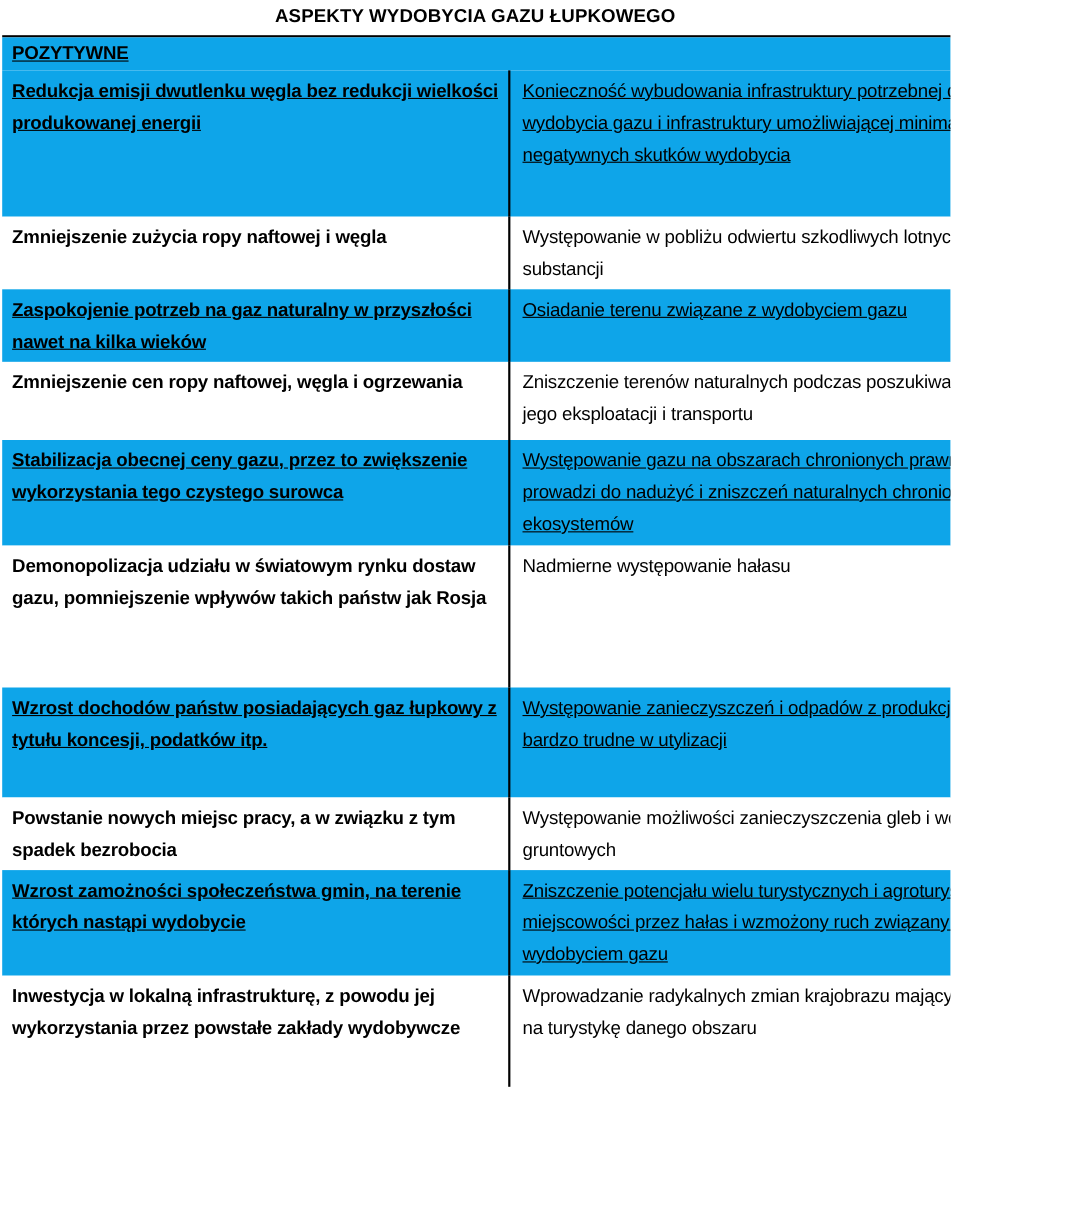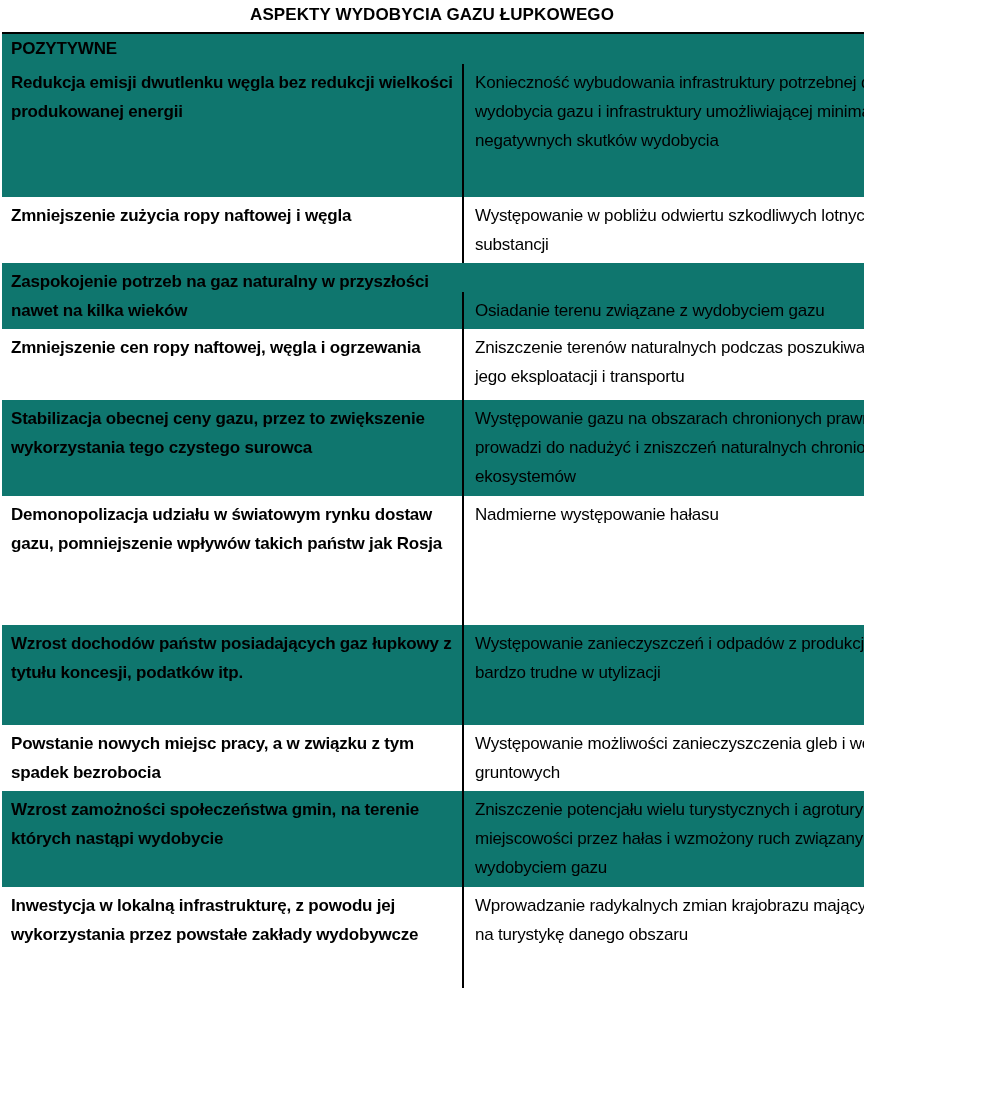--- a/index.html
+++ b/index.html
@@ -23,21 +23,21 @@
   .aspects-table {
     margin-left: 2px;
     width: 960px;
     border-top: 2px solid #000000;
   }
   .row {
     display: flex;
     box-sizing: border-box;
     align-items: stretch;
   }
-  .row.shade { background: #0f766e; }
+  .row.shade { background: #0ea5e9; text-decoration: underline; }
   .row.plain { background: #ffffff; }
   .cell {
     box-sizing: border-box;
     font-size: 17px;
     line-height: 29px;
     letter-spacing: -0.2px;
     padding-top: 4px;
     padding-bottom: 4px;
   }
   .cell.pos {
@@ -56,21 +56,21 @@
   .row.header { min-height: 30px; }
   .row.header .cell {
     padding-top: 2px;
     padding-bottom: 2px;
     line-height: 26px;
   }
   .row.header .cell.neg { font-weight: 400; }
   .r1  { min-height: 105px; }
   .r2  { min-height: 133px; }
   .r3  { min-height: 60px; justify-content: flex-end;  }
-  .r4  { min-height: 65px; align-items: flex-end;  }
+  .r4  { min-height: 65px;  }
   .r5  { min-height: 71px;  }
   .r6  { min-height: 96px;  }
   .r7  { min-height: 129px; }
   .r8  { min-height: 100px; }
   .r9  { min-height: 66px;  }
   .r10 { min-height: 96px;  }
   .r11 { min-height: 101px; }
 </style>
 </head>
 <body>

